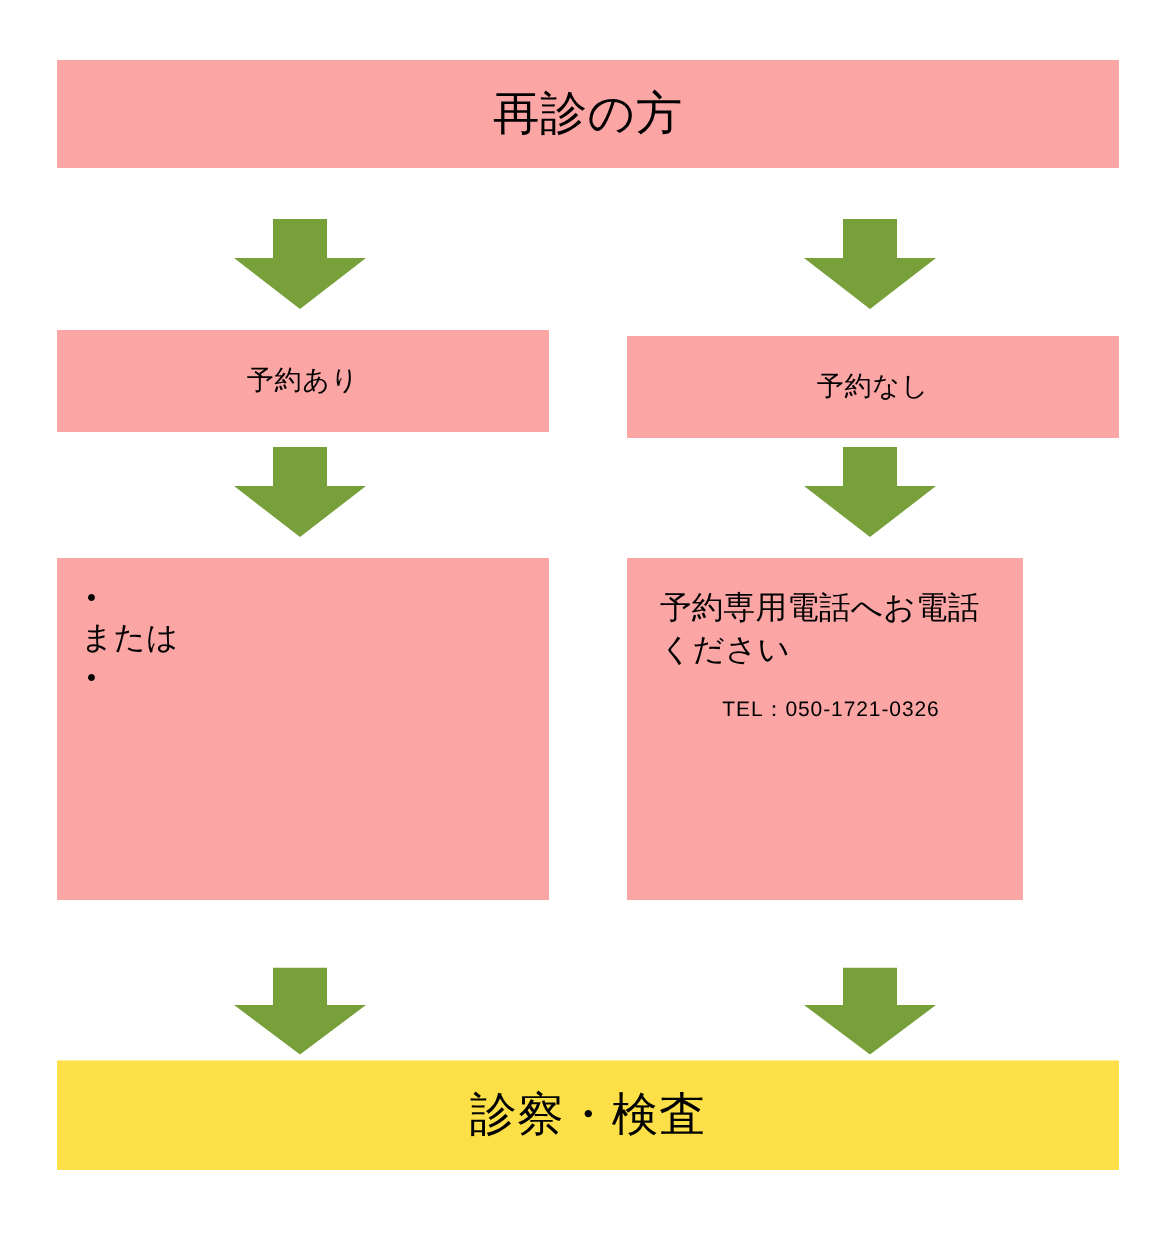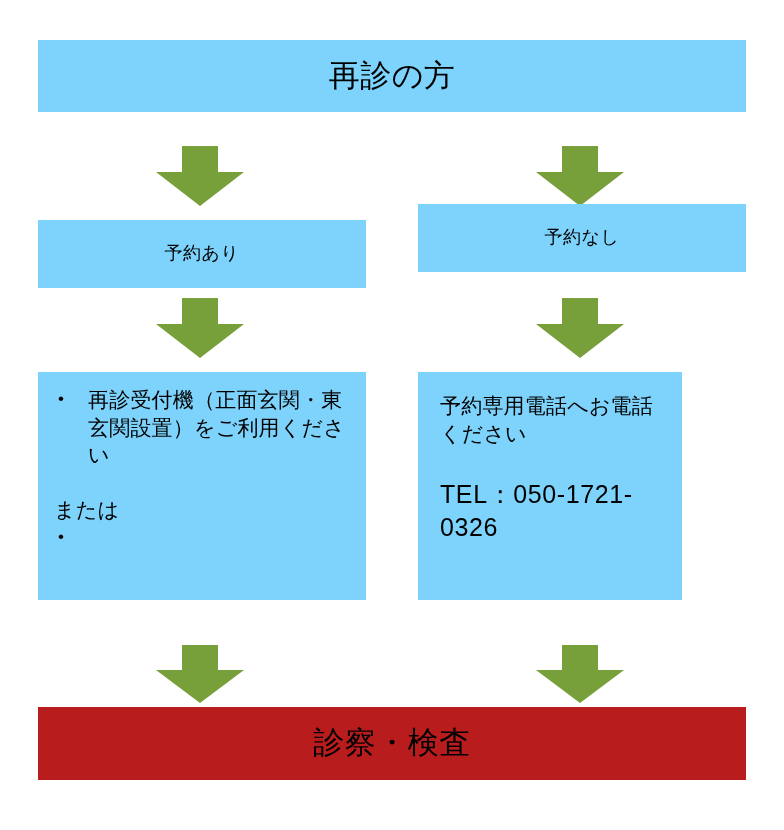--- a/index.html
+++ b/index.html
@@ -23,22 +23,22 @@
     top: 0;
     width: 784px;
     height: 830px;
   }
 
   
   .box {
     position: absolute;
     box-sizing: border-box;
   }
-  .box-green  { background: #7dd3fc; }
-  .box-blue   { background: #b91c1c; }
+  .box-green  { background: #fca5a5; }
+  .box-blue   { background: #fde047; }
 
   .box-title {
     display: flex;
     align-items: center;
     justify-content: center;
   }
   .box-title .txt {
     font-size: 31px;
     line-height: 1.1;
     letter-spacing: 0.5px;
@@ -67,21 +67,21 @@
 
   
   #box-with-appt {
     left: 38px;
     top: 220px;
     width: 328px;
     height: 68px;
   }
   #box-without-appt {
     left: 418px;
-    top: 204px;
+    top: 224px;
     width: 328px;
     height: 68px;
   }
 
   
   #box-detail-left {
     left: 38px;
     top: 372px;
     width: 328px;
     height: 228px;
@@ -125,34 +125,34 @@
     line-height: 1.5;
   }
   .detail-line .body {
     flex: 1 1 auto;
   }
   .detail-plain {
     font-size: 21px;
     line-height: 1.32;
     letter-spacing: 0.2px;
     padding-left: 4px;
-    margin-top: 27px;
   }
 
   
   .right-text {
     font-size: 21px;
     line-height: 1.32;
     letter-spacing: 0.2px;
   }
   .right-tel {
-    font-size: 25px;
+    font-size: 14px;
     line-height: 1.3;
     letter-spacing: 0.6px;
-    margin-top: 31px;
+    margin-top: 16px;
+    text-align: center;
   }
 
   
   .arrow {
     position: absolute;
   }
   .arrow svg { display: block; }
 
   #arrow-top-left    { left: 156px; top: 146px;  width: 88px; height: 60px; }
   #arrow-top-right   { left: 536px; top: 146px;  width: 88px; height: 60px; }
@@ -196,21 +196,20 @@
   <div class="arrow" id="arrow-mid-right">
     <svg viewBox="0 0 88 60" width="88" height="60" aria-hidden="true">
       <polygon points="26,0 62,0 62,26 88,26 44,60 0,26 26,26" fill="#77a03a"></polygon>
     </svg>
   </div>
 
   <div class="box box-green" id="box-detail-left">
     <ul class="detail-list">
       <li class="detail-line">
         <span class="bullet">•</span>
-        <span class="body">再診受付機（正面玄関・東玄関設置）をご利用ください</span>
       </li>
       <li class="detail-plain">または</li>
       <li class="detail-line">
         <span class="bullet">•</span>
       </li>
     </ul>
   </div>
 
   <div class="box box-green" id="box-detail-right">
     <div class="right-text">予約専用電話へお電話ください</div>

